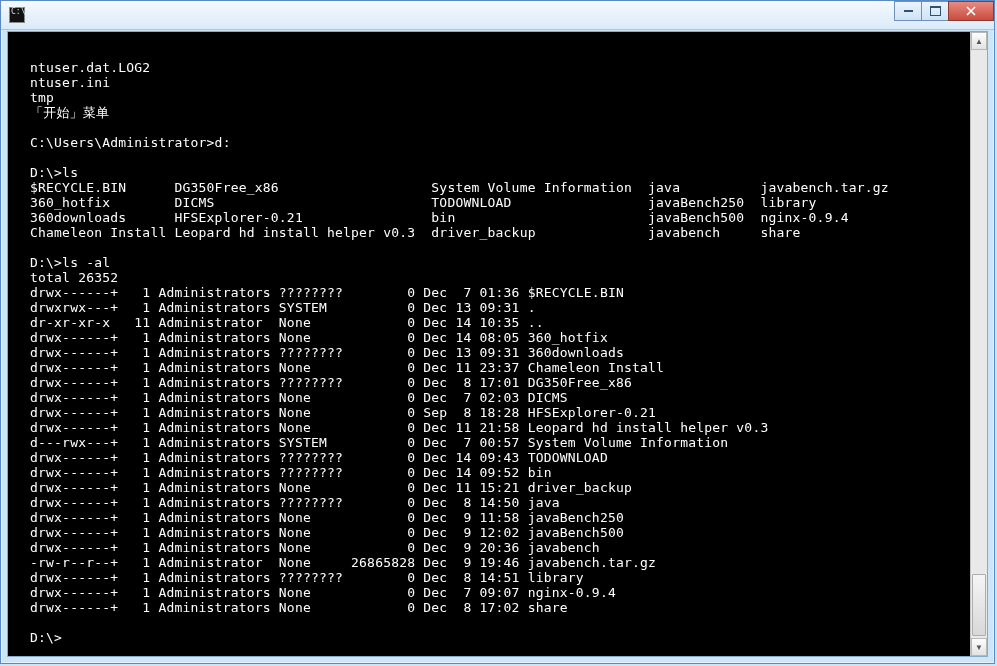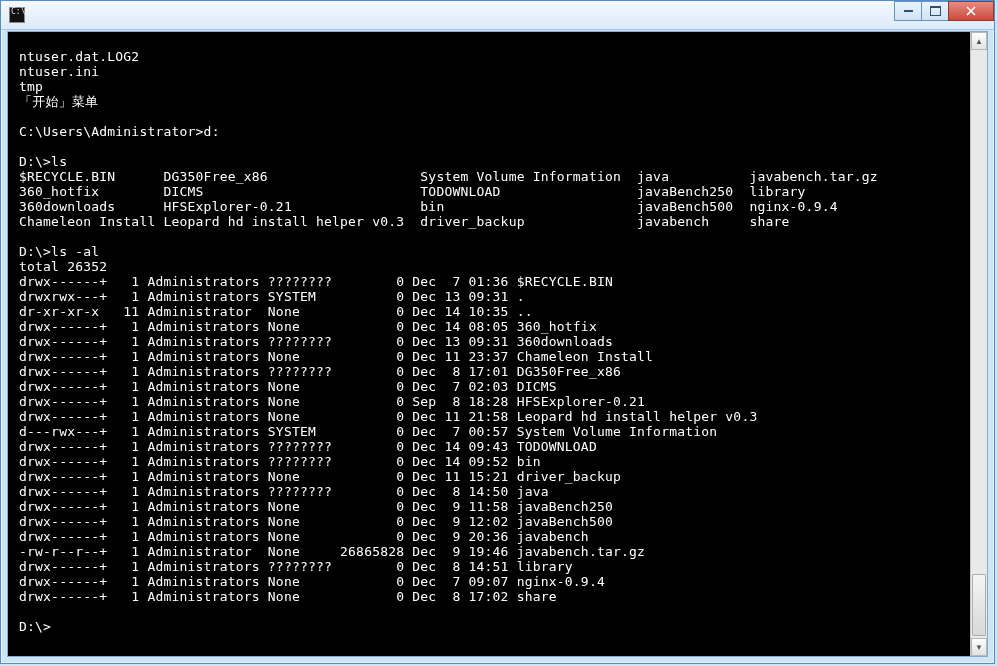--- a/index.html
+++ b/index.html
@@ -78,21 +78,21 @@
     left: 6px; right: 6px; top: 30px; bottom: 6px;
     background: #000;
     border: 1px solid #8aa9c9;
   }
   .terminal-scroll {
     position: absolute;
     top: 0; left: 0; right: 16px; bottom: 0;
     overflow: hidden;
   }
   pre.term {
-    margin: 5px;
+    margin: 16px;
     padding: 12px 6px;
     color: #fff;
     font-family: "Fixedsys", "Lucida Console", Consolas, monospace;
     font-size: 13px;
     line-height: 15px;
     white-space: pre;
     letter-spacing: 0.2px;
   }
   .scrollbar {
     position: absolute;

